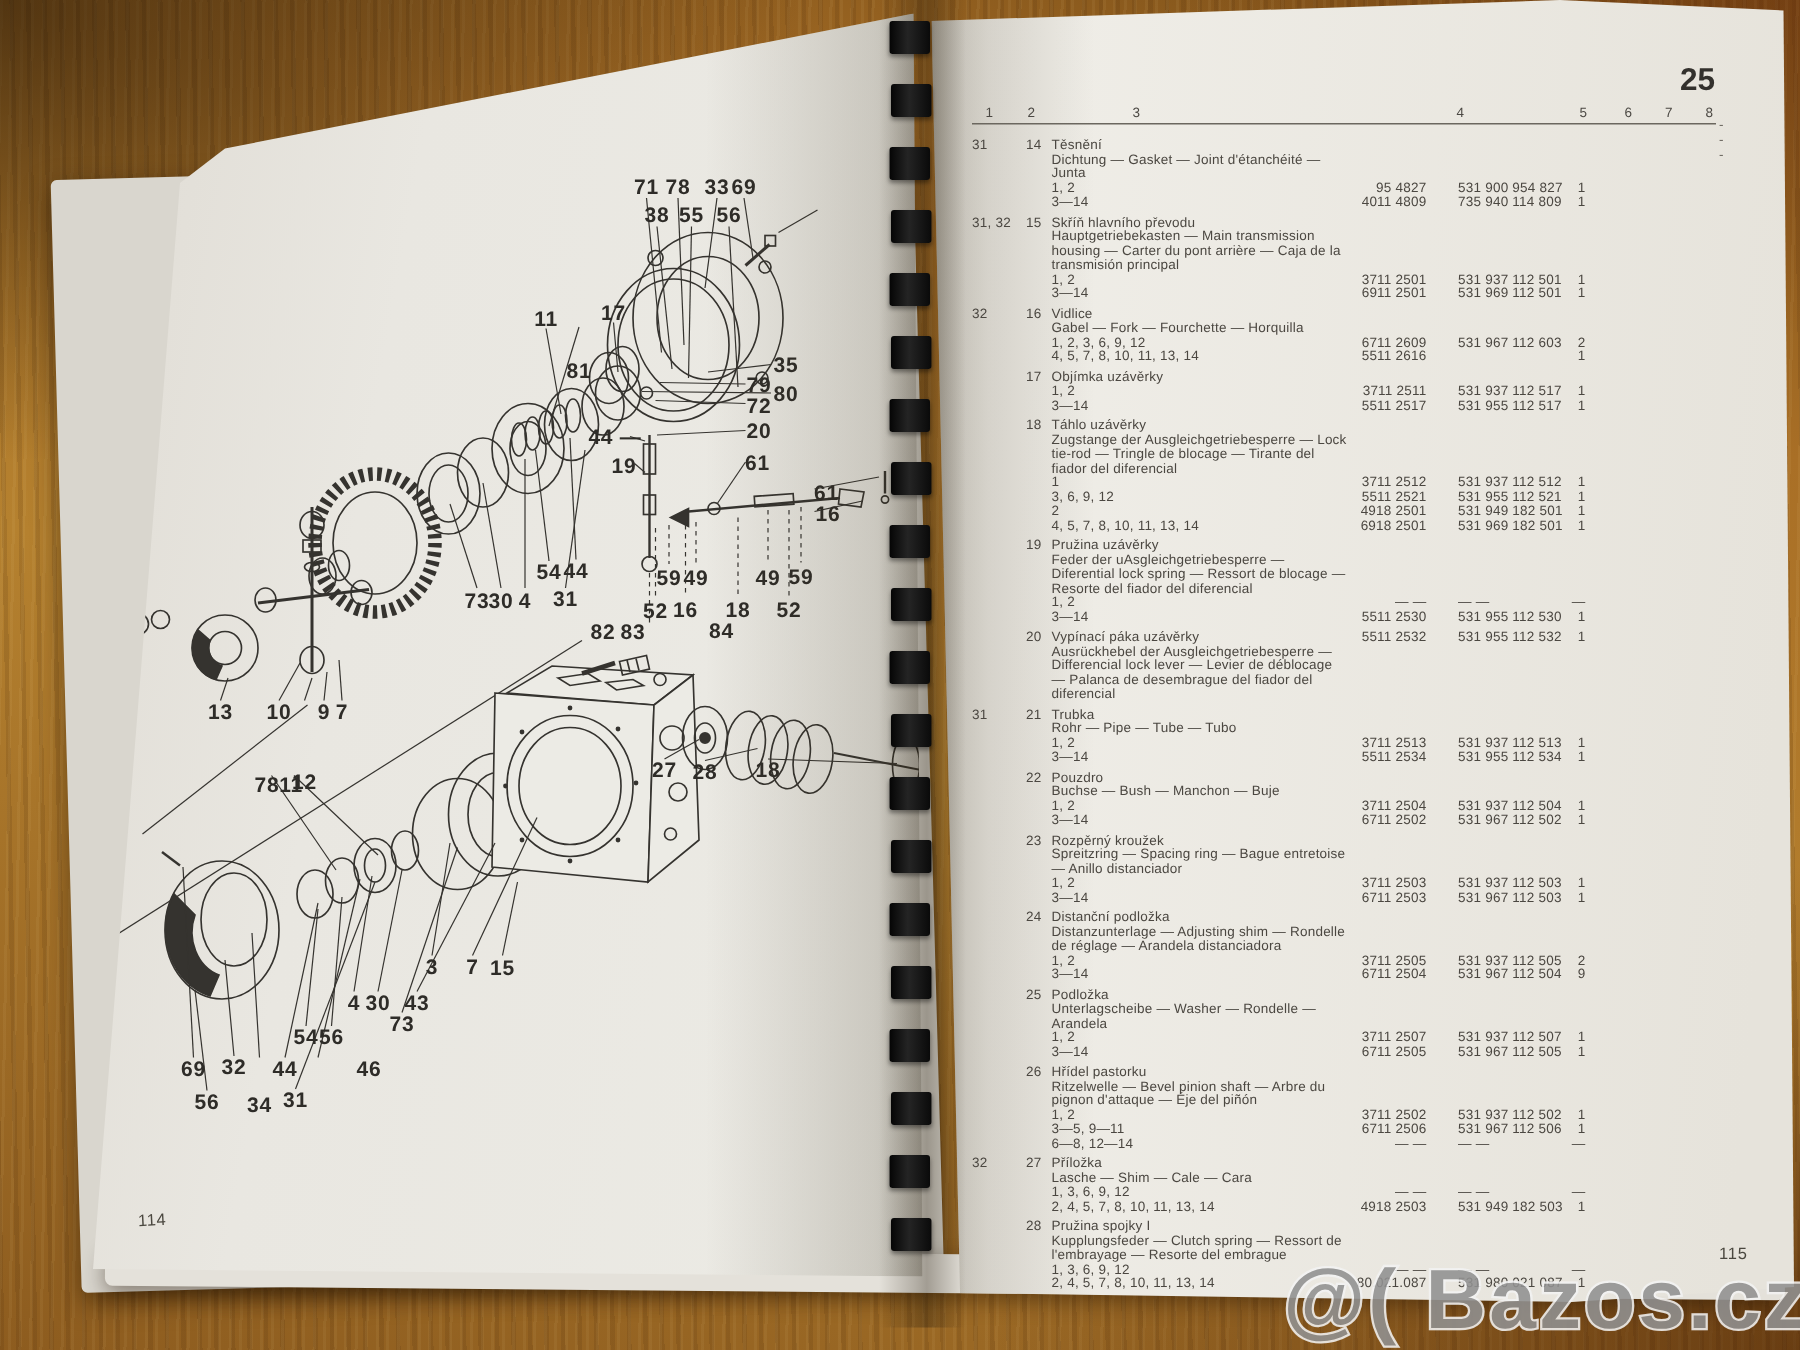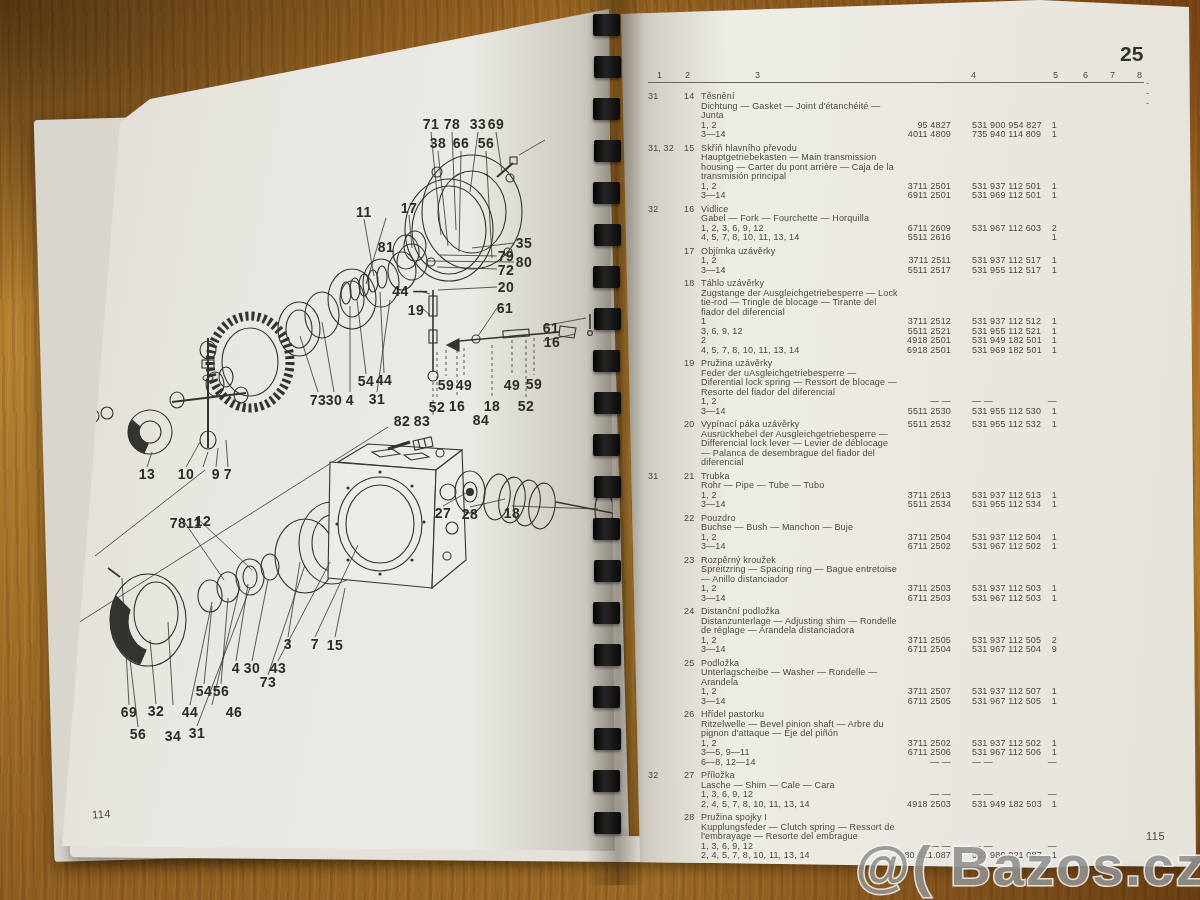--- a/index.html
+++ b/index.html
@@ -261,21 +261,21 @@
           <path d="M197,726 L250,588"></path>
       </g>
     </svg>
 
     <div class="dlabels">
         <span class="dlabel" style="left: 431px; top: 124px;">71</span>
         <span class="dlabel" style="left: 452px; top: 124px;">78</span>
         <span class="dlabel" style="left: 478px; top: 124px;">33</span>
         <span class="dlabel" style="left: 496px; top: 124px;">69</span>
         <span class="dlabel" style="left: 438px; top: 143px;">38</span>
-        <span class="dlabel" style="left: 461px; top: 143px;">66</span>
+        <span class="dlabel" style="left: 461px; top: 143px;">55</span>
         <span class="dlabel" style="left: 486px; top: 143px;">56</span>
         <span class="dlabel" style="left: 364px; top: 212px;">11</span>
         <span class="dlabel" style="left: 386px; top: 211px; margin-top: 36px;">81</span>
         <span class="dlabel" style="left: 409px; top: 208px;">17</span>
         <span class="dlabel" style="left: 524px; top: 243px;">35</span>
         <span class="dlabel" style="left: 506px; top: 256px;">79</span>
         <span class="dlabel" style="left: 524px; top: 262px;">80</span>
         <span class="dlabel" style="left: 506px; top: 270px;">72</span>
         <span class="dlabel" style="left: 506px; top: 287px;">20</span>
         <span class="dlabel" style="left: 410px; top: 291px;">44 —</span>
@@ -316,21 +316,21 @@
         <span class="dlabel" style="left: 236px; top: 668px;">4</span>
         <span class="dlabel" style="left: 252px; top: 668px;">30</span>
         <span class="dlabel" style="left: 278px; top: 668px;">43</span>
         <span class="dlabel" style="left: 268px; top: 682px;">73</span>
         <span class="dlabel" style="left: 204px; top: 691px;">54</span>
         <span class="dlabel" style="left: 221px; top: 691px;">56</span>
         <span class="dlabel" style="left: 129px; top: 712px;">69</span>
         <span class="dlabel" style="left: 156px; top: 711px;">32</span>
         <span class="dlabel" style="left: 173px; top: 736px;">34</span>
         <span class="dlabel" style="left: 190px; top: 712px;">44</span>
-        <span class="dlabel" style="left: 212px; top: 712px; padding-left: 44px;">46</span>
+        <span class="dlabel" style="left: 224px; top: 712px; padding-left: 44px;">46</span>
         <span class="dlabel" style="left: 138px; top: 734px;">56</span>
         <span class="dlabel" style="left: 197px; top: 733px;">31</span>
       </div>
     <div class="pageno pageno-left">114</div>
     <div class="gutter-shade"></div>
   </div>
 
   <div class="page page-right">
     <div class="gutter-shade"></div>
     <div class="chapter">25</div>

